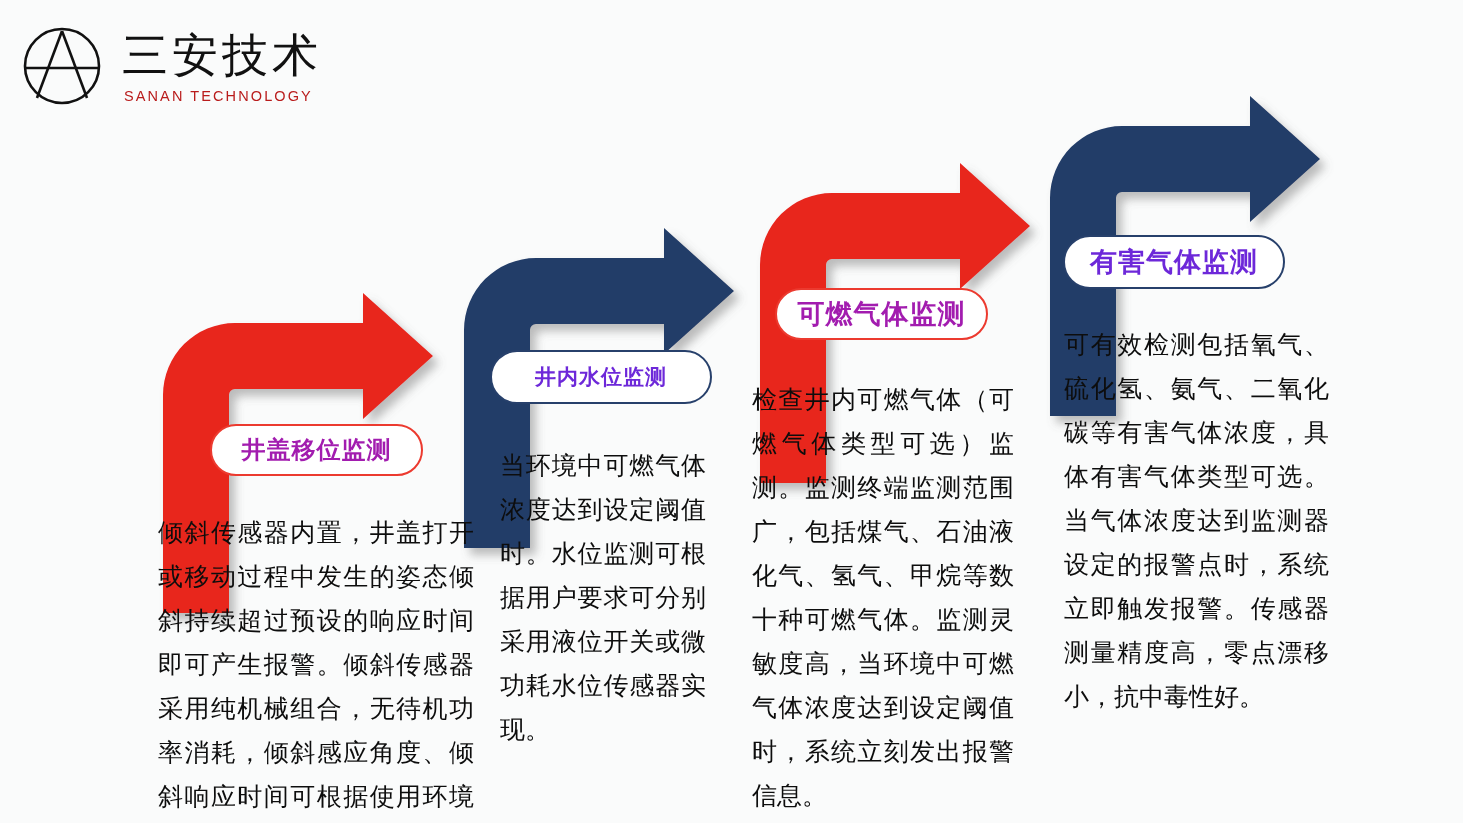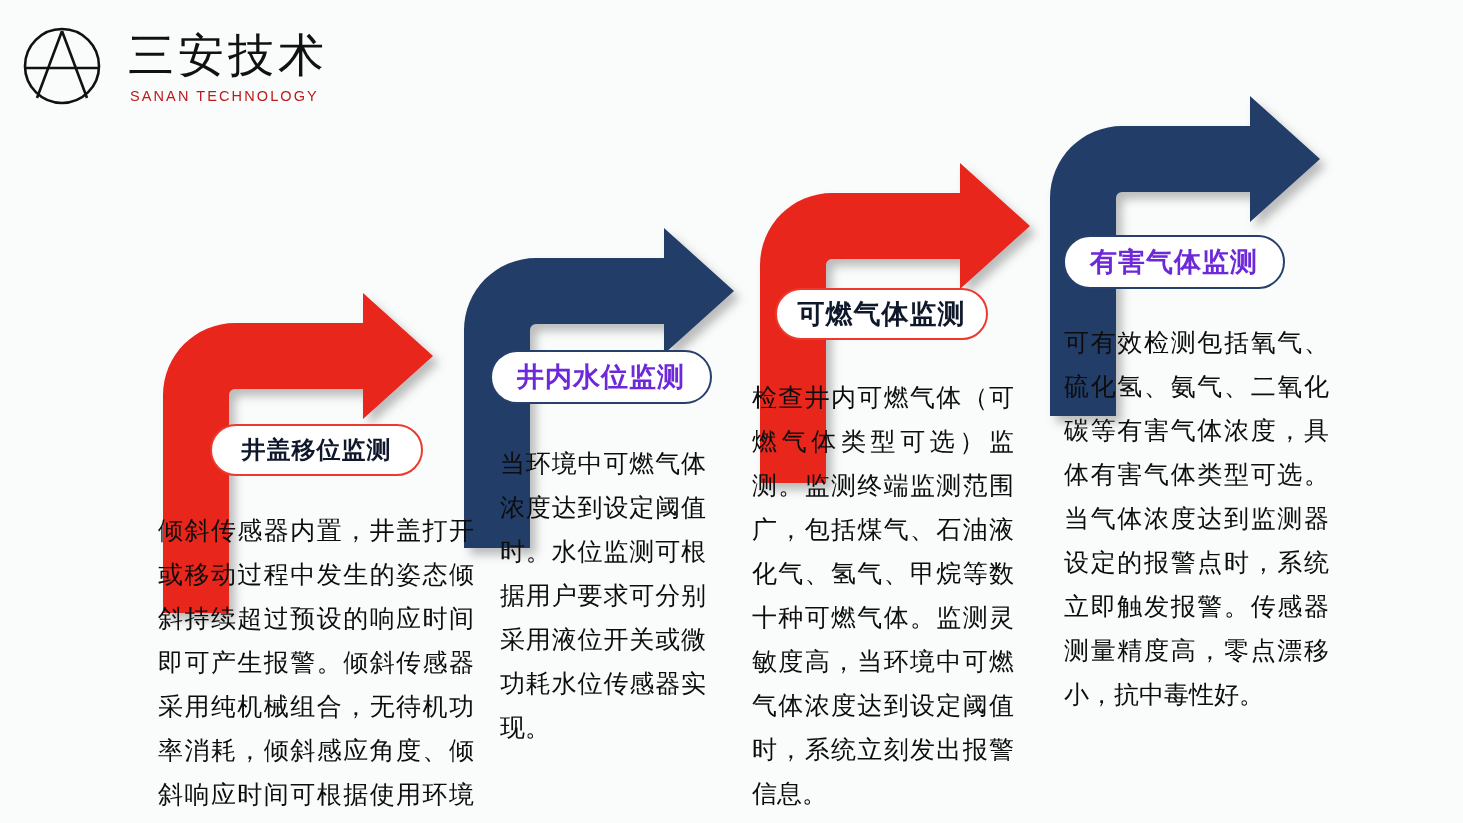--- a/index.html
+++ b/index.html
@@ -31,21 +31,21 @@
   }
   #logo-mark {
     position: absolute;
     left: 0;
     top: 4px;
     width: 80px;
     height: 80px;
   }
   #logo-word {
     position: absolute;
-    left: 106px;
+    left: 100px;
     top: 6px;
     width: 200px;
     height: 80px;
   }
   .logo-cn {
     position: absolute;
     left: 0;
     top: 0;
     font-size: 46px;
     letter-spacing: 4px;
@@ -81,32 +81,32 @@
     display: flex;
     align-items: center;
     justify-content: center;
     white-space: nowrap;
     font-weight: bold;
     font-family: "DejaVu Sans", sans-serif;
     letter-spacing: 1px;
   }
   .badge-red {
     border: 2px solid #ec3a2f;
-    color: #0f172a;
+    color: #a21caf;
   }
   .badge-navy {
     border: 2px solid #27406b;
     color: #6d28d9;
   }
 
   
   .col-text {
     position: absolute;
     color: #0d0d0d;
-    font-family: Liberation Mono, monospace;
+    font-family: Liberation Serif, serif;
     text-align: justify;
     text-justify: inter-ideograph;
   }
 </style>
 </head>
 <body>
 
 <div id="stage">
 
   <div id="logo">
@@ -197,21 +197,21 @@
          L 230 126
          L 230 96
          L 102 96
          A 6 6 0 0 0 96 102
          L 96 320
          Z"></path>
   </svg>
 
   <div class="badge badge-red" style="left:210px; top:424px; width:213px; height:52px; font-size:24px;">井盖移位监测</div>
 
-  <div class="badge badge-navy" style="left:490px; top:350px; width:222px; height:54px; font-size:27px;">井内水位监测</div>
+  <div class="badge badge-navy" style="left:490px; top:350px; width:222px; height:54px; font-size:21px;">井内水位监测</div>
 
   <div class="badge badge-red" style="left:775px; top:288px; width:213px; height:52px; font-size:27px;">可燃气体监测</div>
 
   <div class="badge badge-navy" style="left:1063px; top:235px; width:222px; height:54px; font-size:27px;">有害气体监测</div>
 
   <div class="col-text" style="left:158px; top:511px; width:316px; font-size:25px; line-height:44px;">倾斜传感器内置，井盖打开或移动过程中发生的姿态倾斜持续超过预设的响应时间即可产生报警。倾斜传感器采用纯机械组合，无待机功率消耗，倾斜感应角度、倾斜响应时间可根据使用环境调整，动作可靠，使用寿命长。</div>
 
   <div class="col-text" style="left:500px; top:444px; width:206px; font-size:25px; line-height:44px;">当环境中可燃气体浓度达到设定阈值时。水位监测可根据用户要求可分别采用液位开关或微功耗水位传感器实现。</div>
 
   <div class="col-text" style="left:752px; top:378px; width:262px; font-size:25px; line-height:44px;">检查井内可燃气体（可燃气体类型可选）监测。监测终端监测范围广，包括煤气、石油液化气、氢气、甲烷等数十种可燃气体。监测灵敏度高，当环境中可燃气体浓度达到设定阈值时，系统立刻发出报警信息。</div>

